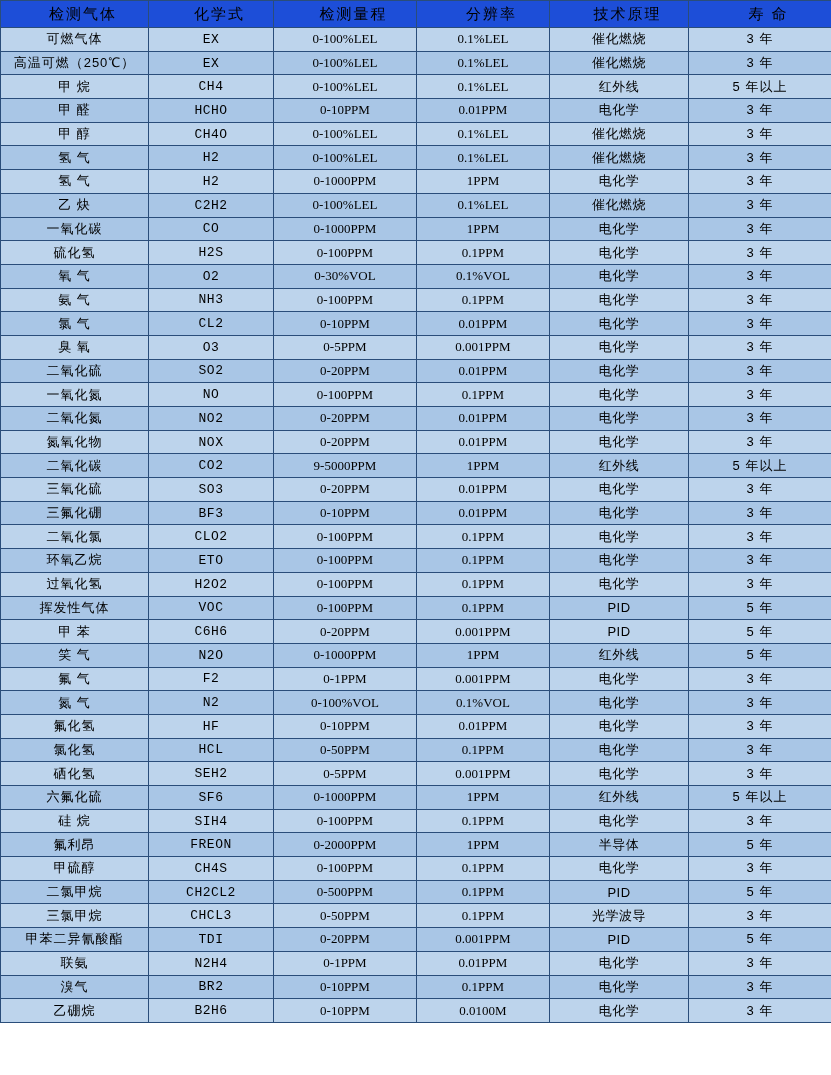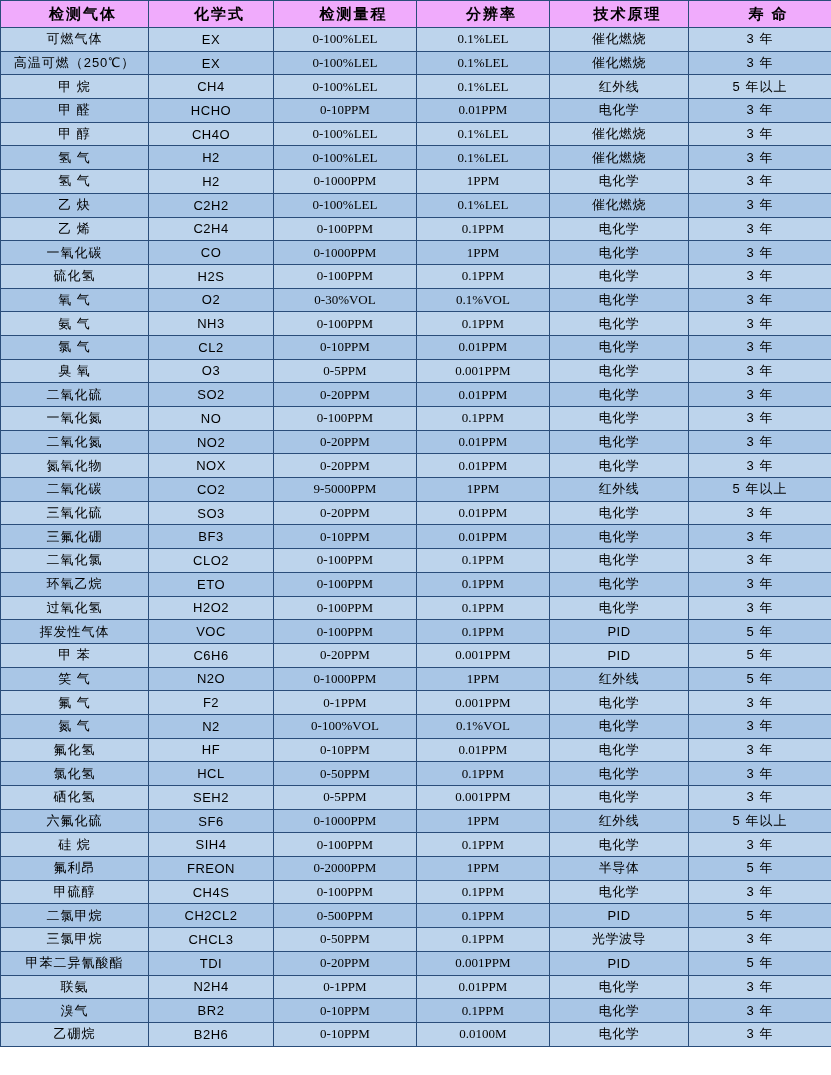--- a/index.html
+++ b/index.html
@@ -30,22 +30,22 @@
     text-align: center;
     vertical-align: middle;
     color: #000000;
     padding: 0;
     overflow: hidden;
     white-space: nowrap;
   }
   table.gas-table thead th {
     height: 26px;
     font-size: 15px;
-    font-weight: bold;
-    background: #f0abfc;
+    font-weight: normal;
+    background: #1d4ed8;
     letter-spacing: 2px;
     padding-left: 17px;
   }
   table.gas-table tbody tr {
     height: 22.7px;
   }
   table.gas-table tbody td {
     height: 22.7px;
     font-size: 13px;
     font-weight: normal;
@@ -53,21 +53,21 @@
   table.gas-table tbody tr.odd td {
     background: #bdd4ec;
   }
   table.gas-table tbody tr.even td {
     background: #a9c6e6;
   }
   td.col-name {
     letter-spacing: 1px;
   }
   td.col-formula {
-    font-family: Liberation Sans, sans-serif;
+    font-family: Liberation Mono, monospace;
     letter-spacing: 0.5px;
     font-size: 13px;
   }
   td.col-range, td.col-res {
     font-family: "Liberation Serif", serif;
     font-size: 13px;
   }
   td.col-tech {
     letter-spacing: 0.5px;
   }
@@ -155,28 +155,20 @@
         <td class="col-life">3 年</td>
       </tr>
       <tr class="even">
         <td class="col-name">乙 炔</td>
         <td class="col-formula">C2H2</td>
         <td class="col-range">0-100%LEL</td>
         <td class="col-res">0.1%LEL</td>
         <td class="col-tech">催化燃烧</td>
         <td class="col-life">3 年</td>
       </tr>
-      <tr class="odd">
-        <td class="col-name">乙 烯</td>
-        <td class="col-formula">C2H4</td>
-        <td class="col-range">0-100PPM</td>
-        <td class="col-res">0.1PPM</td>
-        <td class="col-tech">电化学</td>
-        <td class="col-life">3 年</td>
-      </tr>
       <tr class="even">
         <td class="col-name">一氧化碳</td>
         <td class="col-formula">CO</td>
         <td class="col-range">0-1000PPM</td>
         <td class="col-res">1PPM</td>
         <td class="col-tech">电化学</td>
         <td class="col-life">3 年</td>
       </tr>
       <tr class="odd">
         <td class="col-name">硫化氢</td>

